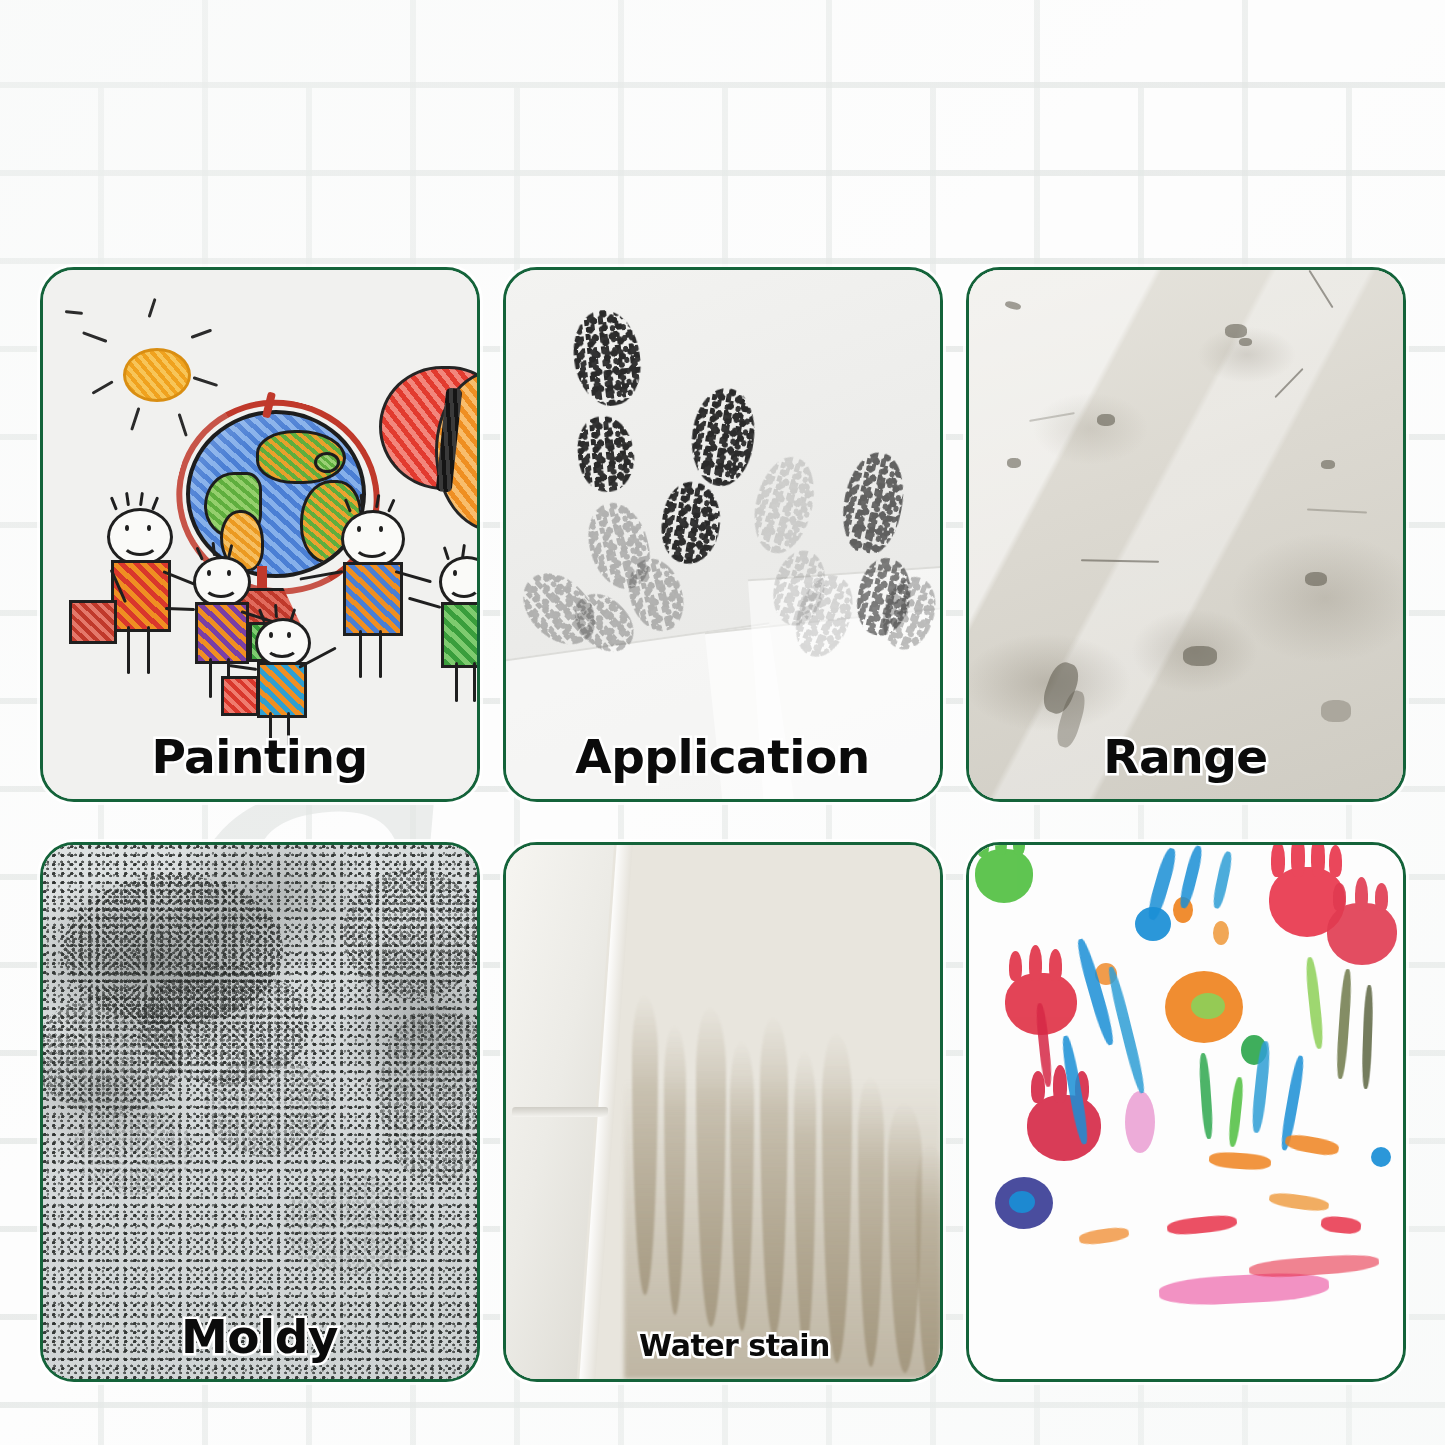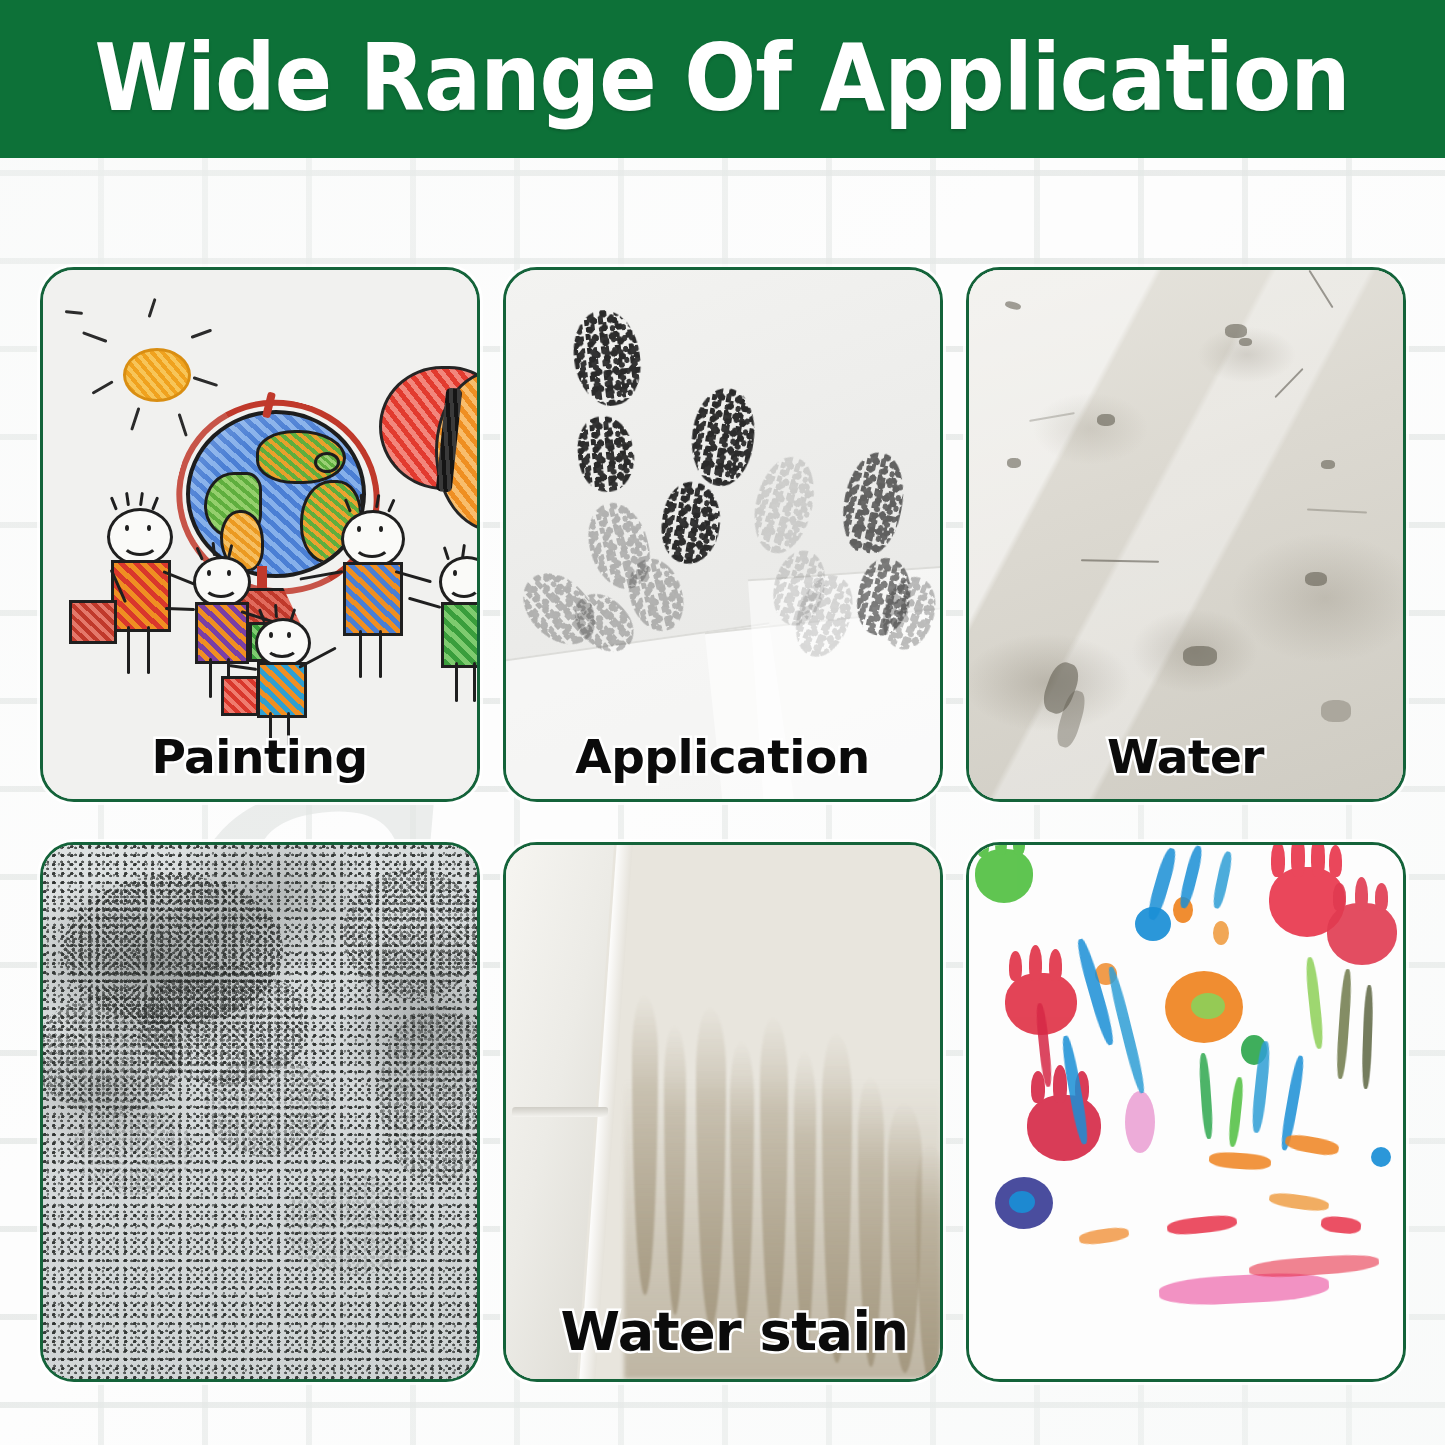--- a/index.html
+++ b/index.html
@@ -87,21 +87,21 @@
     position:absolute;left:0;right:0;bottom:18px;
     text-align:center;
     font-family:"DejaVu Sans","Liberation Sans",sans-serif;
     font-weight:700;font-size:47px;line-height:1.05;
     color:#0b0b0b;
     letter-spacing:-.5px;
     z-index:5;
     -webkit-text-stroke:5px #ffffff;
     paint-order:stroke fill;
   }
-  .label.tight{font-size:54px;margin-left:24px;}
+  .label.tight{font-size:30px;margin-left:24px;}
 
   
   .paint-bg{background:#f1f1ef;}
   .sun{position:absolute;left:80px;top:78px;width:62px;height:48px;border-radius:50%;
       background:repeating-linear-gradient(50deg,#f0a21e 0 4px,#f7c558 4px 8px);
       border:3px solid #d98e12;}
   .ray{position:absolute;background:#2b2b2b;height:3px;border-radius:2px;transform-origin:left center;}
   .globe{position:absolute;left:143px;top:140px;width:172px;height:160px;border-radius:50%;
       background:
         radial-gradient(circle at 60% 70%, rgba(255,255,255,0) 60%, rgba(255,255,255,.25) 100%),
@@ -236,23 +236,20 @@
 </style>
 </head>
 <body>
 
 <div class="page">
 
   <div class="bg-bricks"></div>
   <div class="bg-wash"></div>
   <div class="watermark">S</div>
 
-  <div class="banner">
-    <div class="banner-title">Wide Range Of Application</div>
-  </div>
 
   <div class="grid">
 
     <div class="card">
       <div class="photo paint-bg">
 
         <div class="sun"></div>
         <div class="ray" style="left:64px;top:70px;width:26px;transform:rotate(200deg);"></div>
         <div class="ray" style="left:70px;top:110px;width:24px;transform:rotate(150deg);"></div>
         <div class="ray" style="left:96px;top:136px;width:24px;transform:rotate(108deg);"></div>
@@ -400,34 +397,35 @@
         <div class="speck" style="left:78px;top:392px;width:28px;height:52px;transform:rotate(20deg);"></div>
         <div class="speck" style="left:92px;top:420px;width:20px;height:58px;transform:rotate(16deg);opacity:.7;"></div>
         <div class="speck" style="left:352px;top:430px;width:30px;height:22px;opacity:.6;"></div>
         <div class="speck" style="left:352px;top:190px;width:14px;height:9px;"></div>
         <div class="scratch" style="left:112px;top:290px;width:78px;transform:rotate(1deg);"></div>
         <div class="scratch" style="left:300px;top:112px;width:40px;transform:rotate(-46deg);"></div>
         <div class="scratch" style="left:330px;top:18px;width:44px;transform:rotate(58deg);"></div>
         <div class="scratch" style="left:338px;top:240px;width:60px;transform:rotate(3deg);opacity:.55;"></div>
         <div class="scratch" style="left:60px;top:146px;width:46px;transform:rotate(-10deg);opacity:.5;"></div>
       </div>
-      <div class="label">Water</div>
+      <div class="label">Range</div>
     </div>
 
     <div class="card">
       <div class="photo mold-bg">
         <div class="mold-blob" style="left:20px;top:30px;width:220px;height:150px;opacity:.85;"></div>
         <div class="mold-blob" style="left:96px;top:120px;width:170px;height:120px;opacity:.7;"></div>
         <div class="mold-blob" style="left:-10px;top:150px;width:150px;height:120px;opacity:.6;"></div>
         <div class="mold-blob" style="left:300px;top:24px;width:140px;height:130px;opacity:.68;"></div>
         <div class="mold-blob" style="left:336px;top:160px;width:120px;height:180px;opacity:.55;"></div>
         <div class="mold-blob" style="left:160px;top:212px;width:130px;height:100px;opacity:.42;"></div>
         <div class="mold-blob" style="left:30px;top:260px;width:120px;height:90px;opacity:.3;"></div>
         <div class="mold-blob" style="left:240px;top:330px;width:140px;height:100px;opacity:.22;"></div>
       </div>
+      <div class="label">Moldy</div>
     </div>
 
     <div class="card">
       <div class="photo water-bg">
         <div class="splashpool"></div>
         <div class="drip" style="left:126px;top:150px;width:26px;height:300px;"></div>
         <div class="drip" style="left:158px;top:180px;width:22px;height:290px;"></div>
         <div class="drip" style="left:190px;top:162px;width:30px;height:320px;"></div>
         <div class="drip" style="left:224px;top:196px;width:24px;height:290px;"></div>
         <div class="drip" style="left:254px;top:172px;width:28px;height:320px;"></div>

